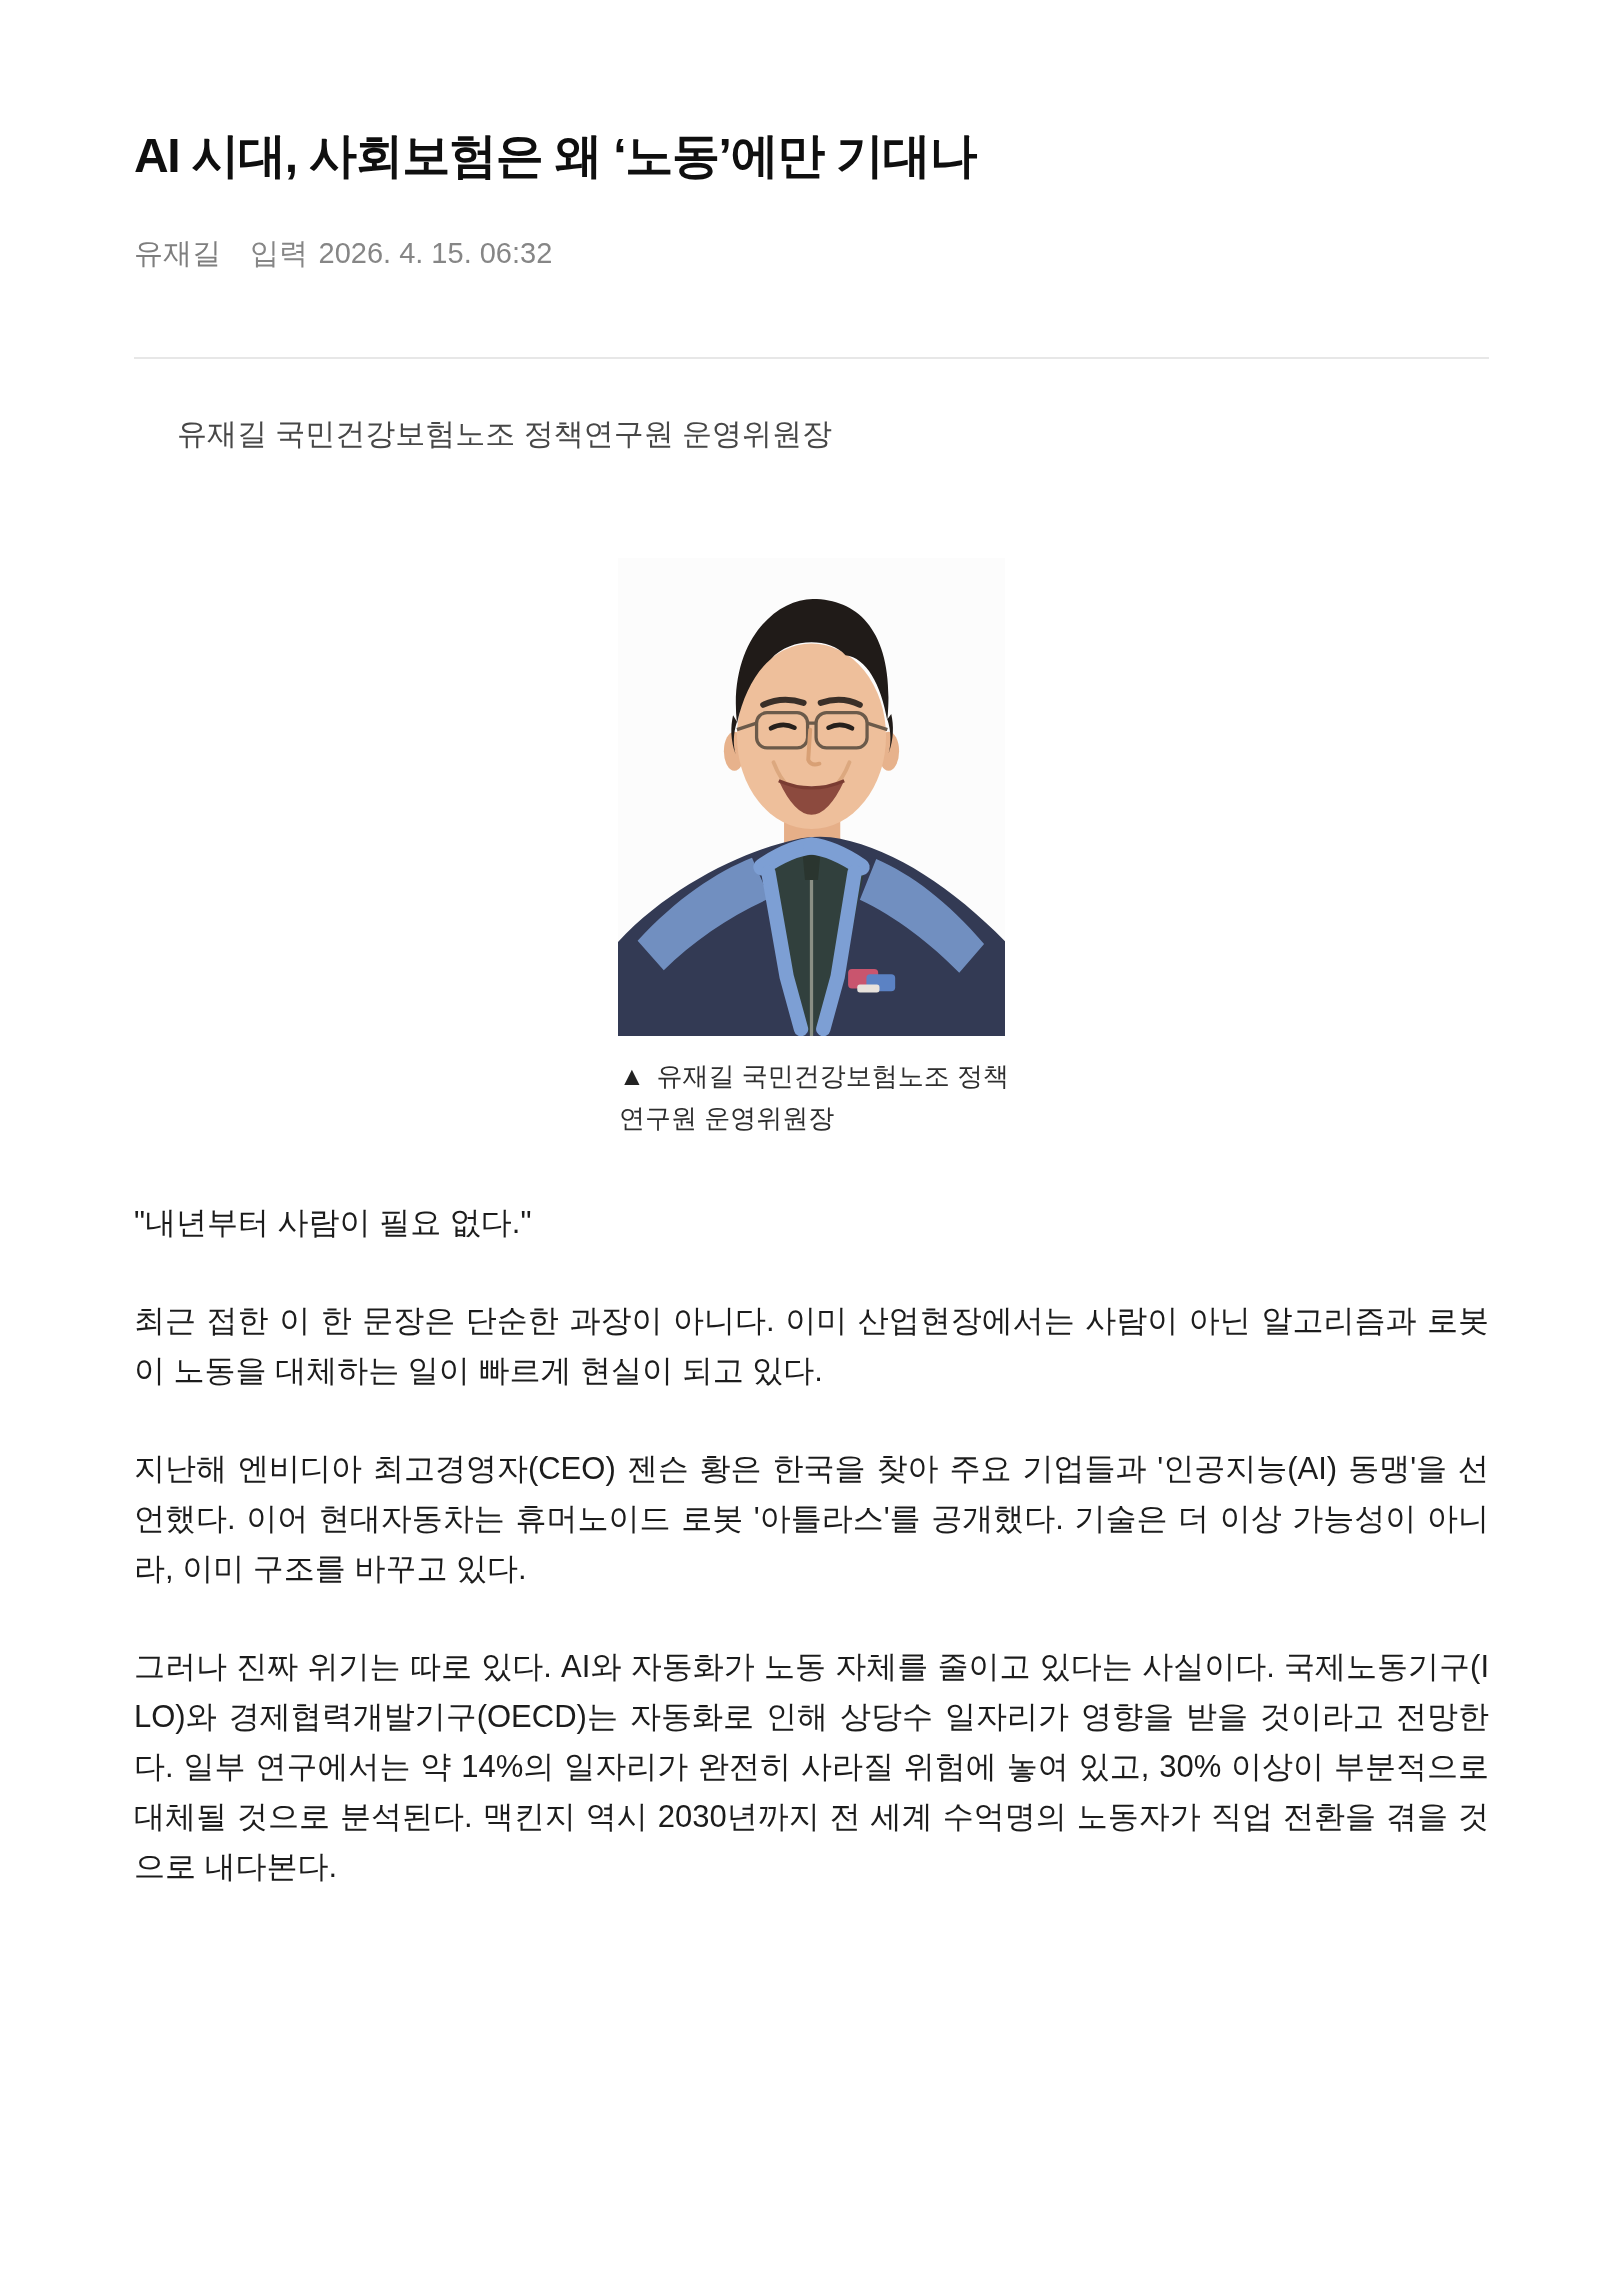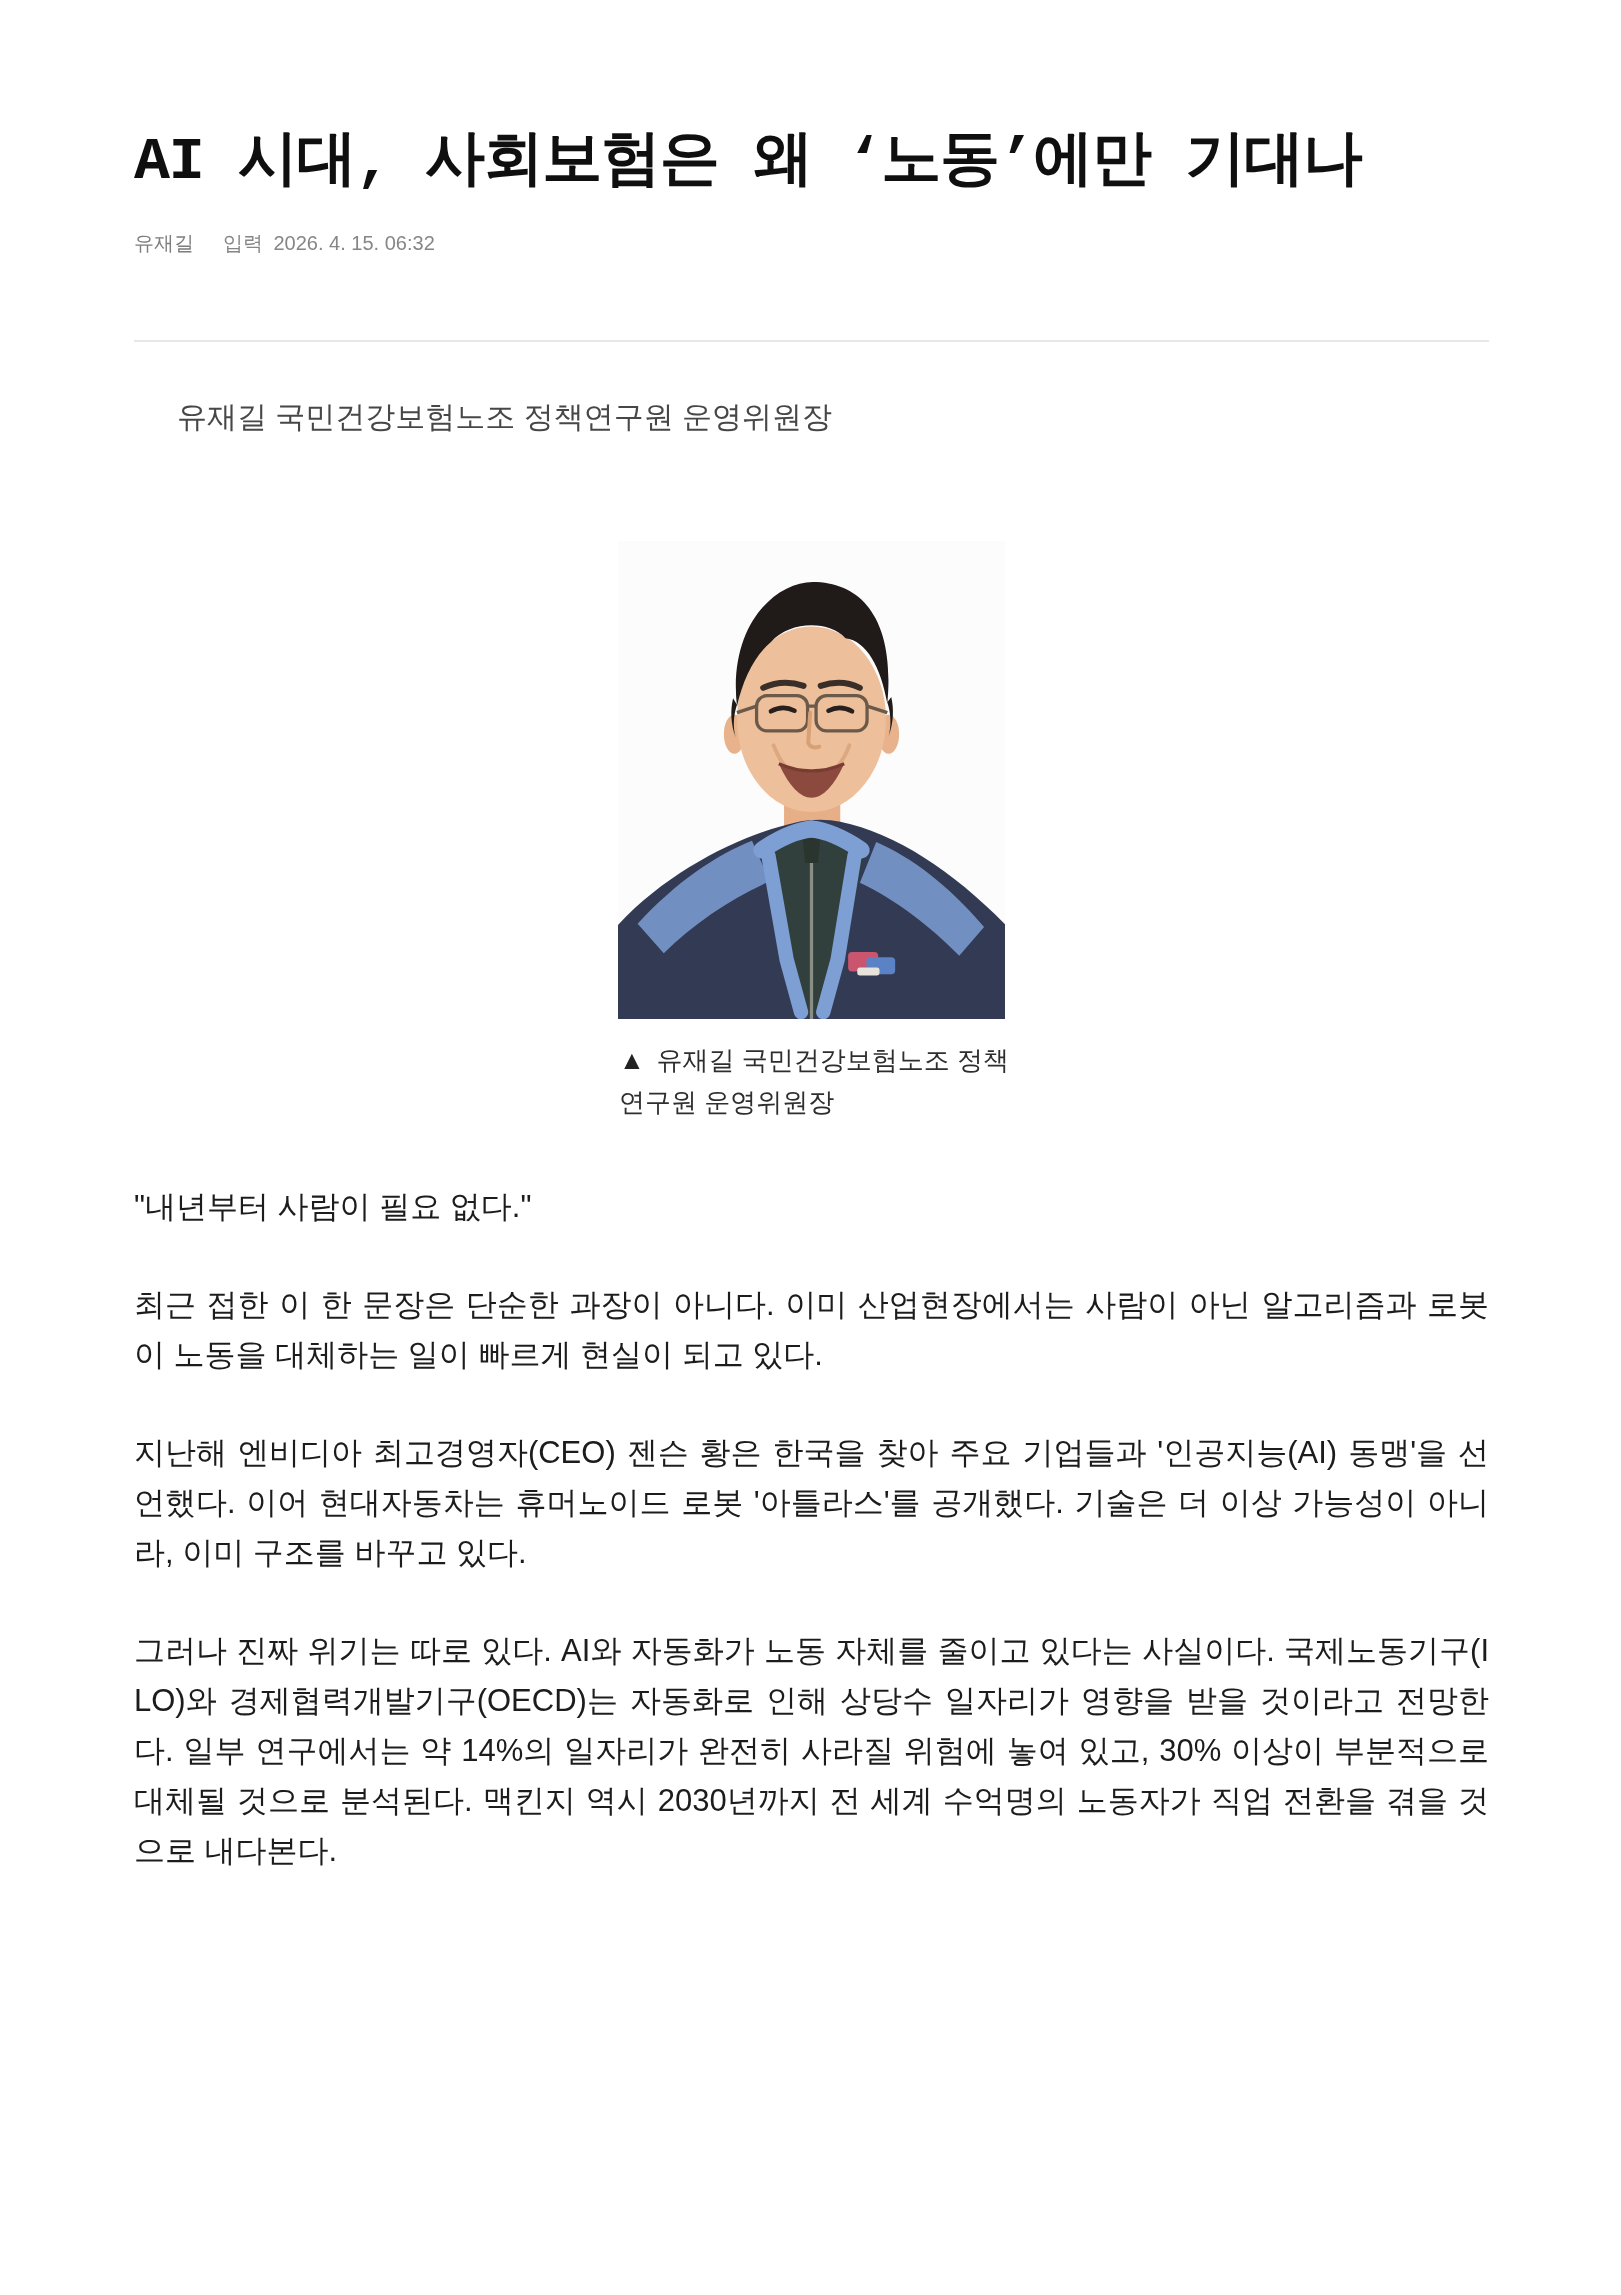--- a/index.html
+++ b/index.html
@@ -12,30 +12,30 @@
     width: 1622px;
     min-height: 2295px;
     position: relative;
   }
   .article-wrap {
     margin: 0 133px 0 134px; 
     padding-top: 128px;
   }
   .article-title {
     margin: 0;
-    font-size: 60px;
+    font-size: 48px;
     font-weight: 700;
     letter-spacing: -1.3px;
     line-height: 1.15;
     color: #0f0f0f;
-    font-family: Liberation Mono, monospace;
+    font-family: Liberation Sans, sans-serif;
   }
   .byline {
-    margin-top: 33px;
-    font-size: 20px;
+    margin-top: 52px;
+    font-size: 29px;
     line-height: 1.3;
     color: #868686;
     display: flex;
     align-items: baseline;
   }
   .byline .author-name { color: #7e7e7e; margin-right: 29px; }
   .byline .pub-label { margin-right: 10.5px; text-align: right; }
   .byline .pub-date { letter-spacing: 0px; }
   .divider {
     margin-top: 84px;

